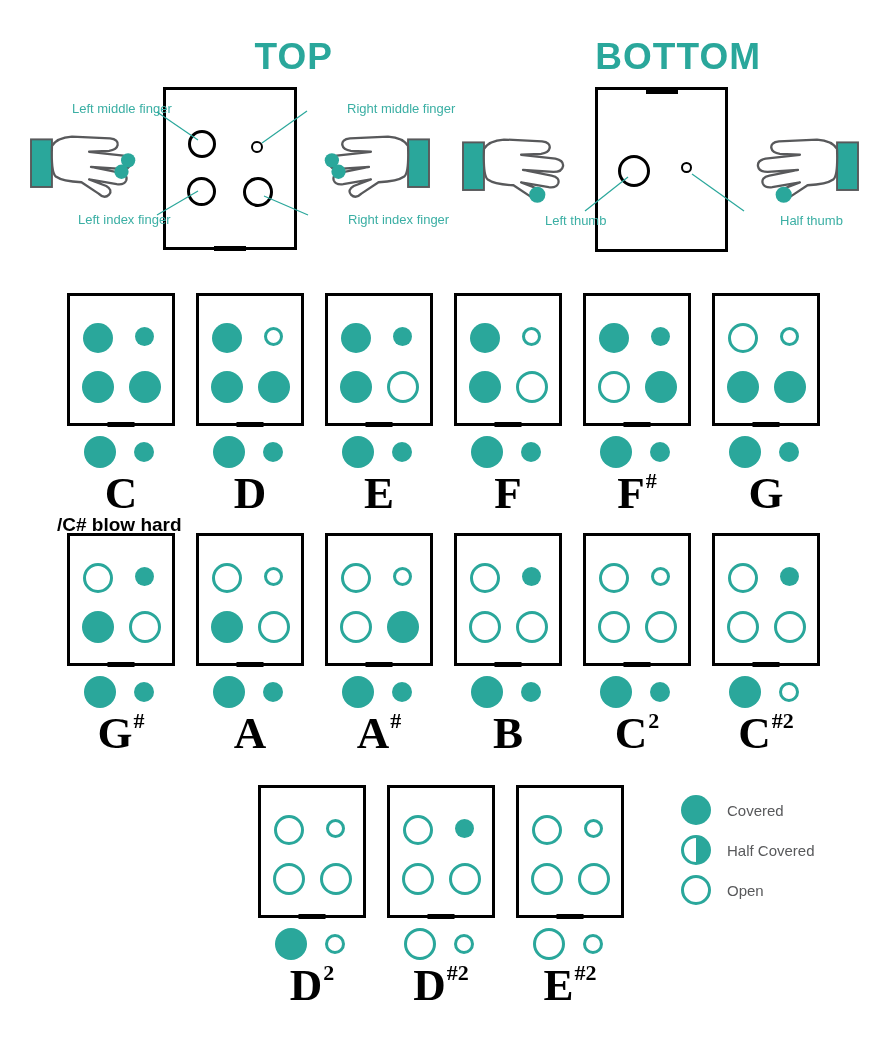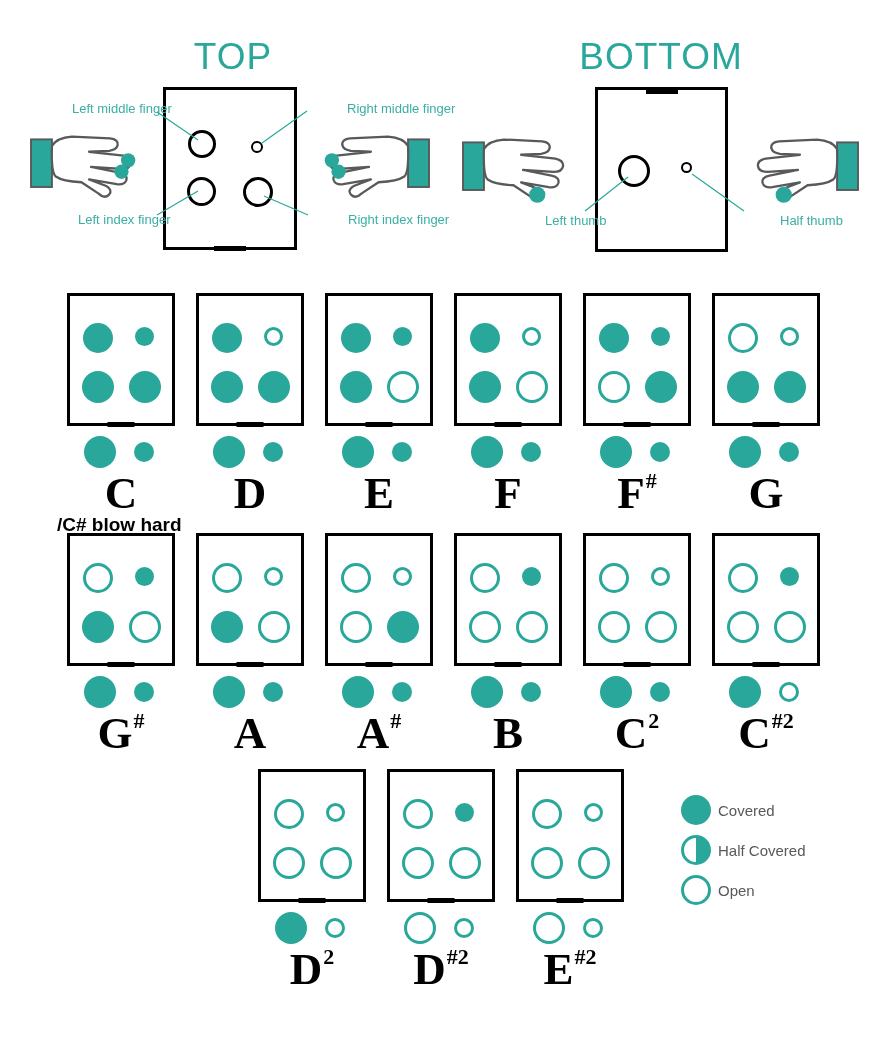--- a/index.html
+++ b/index.html
@@ -9,22 +9,22 @@
     --gray:#58595B;
   }
   html,body{margin:0;padding:0;background:#fff;}
   body{
     width:880px;height:1045px;position:relative;overflow:hidden;
     font-family:"Liberation Sans",sans-serif;
   }
 
   
   .section-title{
-    position:absolute;width:200px;text-align:center;
-    font-size:37px;font-weight:normal;letter-spacing:1px;color:var(--teal);
+    position:absolute;width:200px;text-align:right;
+    font-size:37px;font-weight:bold;letter-spacing:1px;color:var(--teal);
   }
 
   
   .diagram-box{
     position:absolute;background:#fff;border:3px solid var(--ink);box-sizing:border-box;
   }
   .bh{position:absolute;border-radius:50%;background:#fff;box-sizing:border-box;border:3px solid var(--ink);}
   .bh.thin{border-width:2px;}
   .mouth-bar{position:absolute;left:50%;transform:translateX(-50%);width:32px;height:5px;background:var(--ink);}
 
@@ -60,21 +60,21 @@
     font-weight:bold;font-size:45px;color:var(--ink);
   }
   .note-label sup{font-size:22px;position:relative;top:-4px;margin-left:1px;}
   .note-sub{
     font-family:Liberation Sans, sans-serif;font-weight:bold;font-size:19px;
     white-space:nowrap;margin-top:-2px;margin-left:-10px;color:var(--ink);
   }
 
   
   .legend{position:absolute;left:681px;top:795px;}
-  .legend-row{display:flex;align-items:center;gap:7px;margin-bottom:10px;height:30px;}
+  .legend-row{display:flex;align-items:center;gap:16px;margin-bottom:10px;height:30px;}
   .legend-icon{width:30px;height:30px;border-radius:50%;box-sizing:border-box;flex:0 0 30px;}
   .legend-icon.covered{background:var(--teal);}
   .legend-icon.half{border:3px solid var(--teal);background:linear-gradient(to right,#fff 0 50%,var(--teal) 50% 100%);}
   .legend-icon.open{border:3px solid var(--teal);background:#fff;}
   .legend-label{font-size:15px;color:var(--gray);}
 </style>
 </head>
 <body>
 
 <svg width="0" height="0" style="position:absolute" aria-hidden="true">
@@ -317,21 +317,21 @@
         <div class="hole p-br open"></div>
         <div class="mouth-bar"></div>
       </div>
       <div class="thumb-row">
         <div class="hole t-left covered"></div>
         <div class="hole t-right open"></div>
       </div>
       <div class="note-label"><span>C</span><sup>#2</sup></div>
     </div>
   </div>
-<div class="chart-row" id="row-2" style="left:258px;top:769px">
+<div class="chart-row" id="row-2" style="left:258px;top:785px">
     <div class="note-cell">
       <div class="chart-box">
         <div class="hole p-tl open"></div>
         <div class="hole p-tr open"></div>
         <div class="hole p-bl open"></div>
         <div class="hole p-br open"></div>
         <div class="mouth-bar"></div>
       </div>
       <div class="thumb-row">
         <div class="hole t-left covered"></div>

